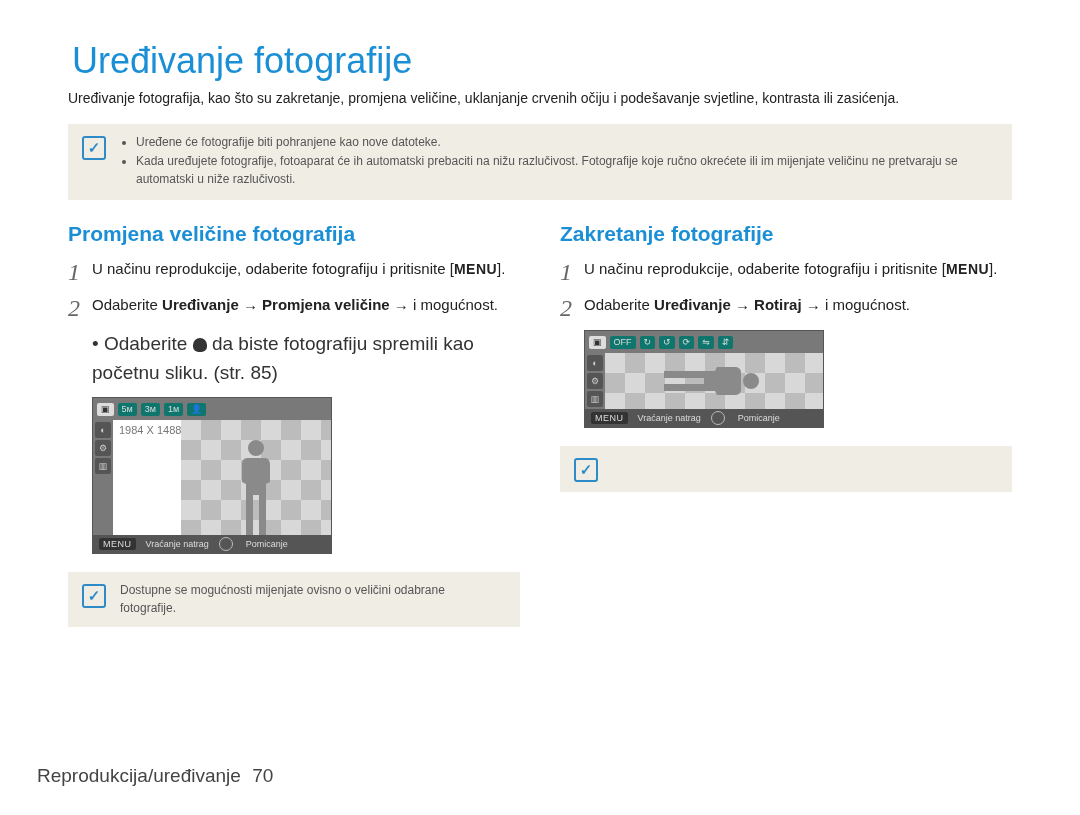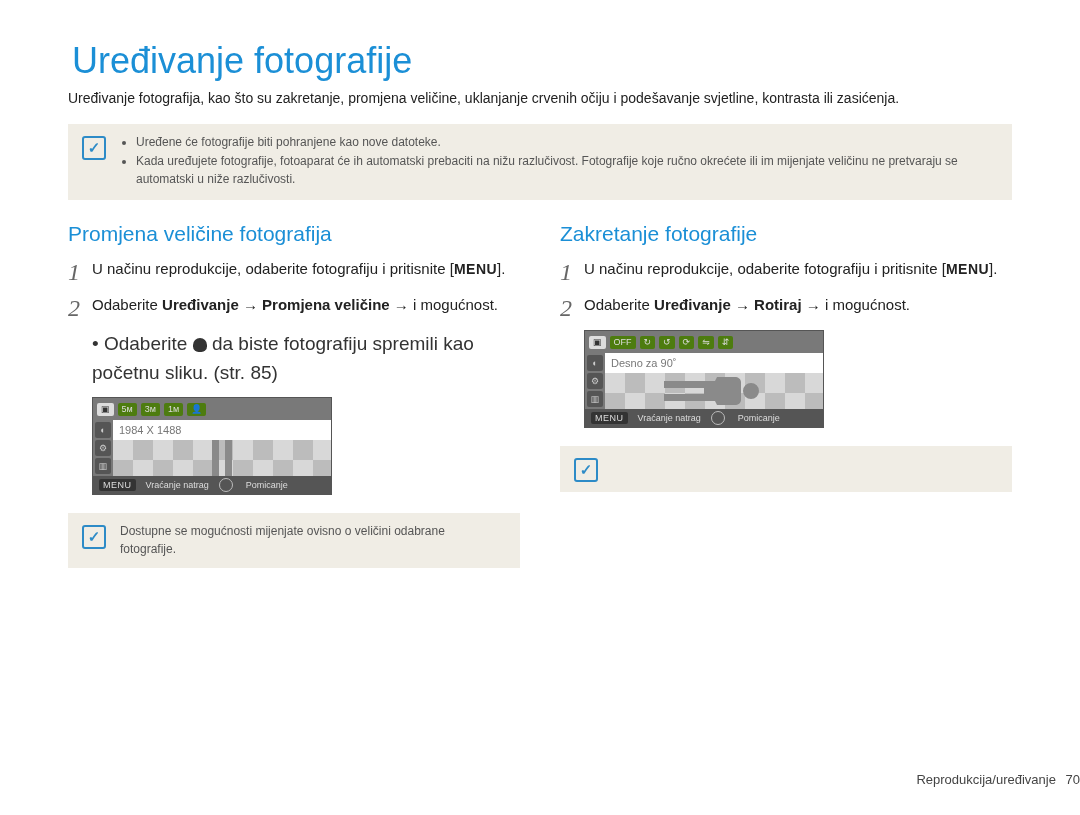--- a/index.html
+++ b/index.html
@@ -49,21 +49,21 @@
   }
   .note ul { margin: 0; padding-left: 16px; }
   .note ul li { margin-bottom: 2px; }
   .columns {
     display: flex;
     gap: 40px;
   }
   .col { flex: 1 1 0; }
   h2 {
     color: #1b8fd6;
-    font-weight: normal;
+    font-weight: bold;
     font-size: 21px;
     margin: 0 0 12px 0;
   }
   .step {
     display: flex;
     margin-bottom: 10px;
     font-size: 15px;
   }
   .step-num {
     font-family: Georgia, 'Times New Roman', serif;
@@ -101,21 +101,21 @@
   }
   .lcd-top {
     background: #797979;
     height: 22px;
     display: flex;
     align-items: center;
     padding: 0 4px;
     gap: 4px;
   }
   .lcd-top .chip {
-    background: #4d7c0f;
+    background: #0f766e;
     color: #ddd;
     font-size: 9px;
     padding: 2px 4px;
     border-radius: 2px;
     line-height: 1;
   }
   .lcd-top .chip.active { background: #ddd; color: #333; }
   .lcd-readout {
     height: 20px;
     display: flex;
@@ -168,23 +168,24 @@
   }
   .lcd-footer .mbox{
     background:#333;padding:1px 4px;border-radius:2px;letter-spacing:0.5px;
   }
   .nav-glyph{
     display:inline-block;width:12px;height:12px;border:1px solid #bbb;border-radius:50%;position:relative;margin-right:3px;vertical-align:middle;
   }
   .page-footer{
     position:absolute;
     bottom:28px; left:0; right:0;
-    text-align:right;
-    font-size:13px;
+    text-align:left;
+    font-size:19px;
     color:#444;
+    padding-left:37px;
   }
   .pg{ margin-left:6px; }
   .person-icon{
     display:inline-block;width:14px;height:14px;background:#333;border-radius:50% 50% 40% 40%;vertical-align:-2px;position:relative;
   }
 </style>
 </head>
 <body>
 
 <h1>Uređivanje fotografije</h1>
@@ -233,21 +234,21 @@
         <span class="chip">3м</span>
         <span class="chip">1м</span>
         <span class="chip">👤</span>
       </div>
       <div class="lcd-body">
         <div class="lcd-side">
           <div class="sq">◐</div>
           <div class="sq">⚙</div>
           <div class="sq">▥</div>
         </div>
-        <div style="flex:1;display:flex;flex-direction:column">
+        <div style="flex:1;display:flex;">
           <div class="lcd-readout">
             <span>1984 X 1488</span>
           </div>
           <div class="lcd-canvas">
             <div class="silhouette">
               <svg viewBox="0 0 42 95">
                   <path fill="#8a8a8a" d="M21 0a8 8 0 018 8 8 8 0 01-8 8 8 8 0 01-8-8 8 8 0 018-8zm-9 18h18c3 0 5 3 5 6v18l-4 2v51h-7V55h-6v40h-7V44l-4-2V24c0-3 2-6 5-6z"></path>
                 </svg>
             </div>
           </div>
@@ -297,23 +298,20 @@
         <span class="chip">⇋</span>
         <span class="chip">⇵</span>
       </div>
       <div class="lcd-body">
         <div class="lcd-side">
           <div class="sq">◐</div>
           <div class="sq">⚙</div>
           <div class="sq">▥</div>
         </div>
         <div style="flex:1;display:flex;flex-direction:column">
-          <div class="lcd-readout">
-            <span>Desno za 90˚</span>
-          </div>
           <div class="lcd-canvas">
             <div class="silhouette-rot">
               <svg viewBox="0 0 42 95">
                   <path fill="#8a8a8a" d="M21 0a8 8 0 018 8 8 8 0 01-8 8 8 8 0 01-8-8 8 8 0 018-8zm-9 18h18c3 0 5 3 5 6v18l-4 2v51h-7V55h-6v40h-7V44l-4-2V24c0-3 2-6 5-6z"></path>
                 </svg>
             </div>
           </div>
         </div>
       </div>
       <div class="lcd-footer">

